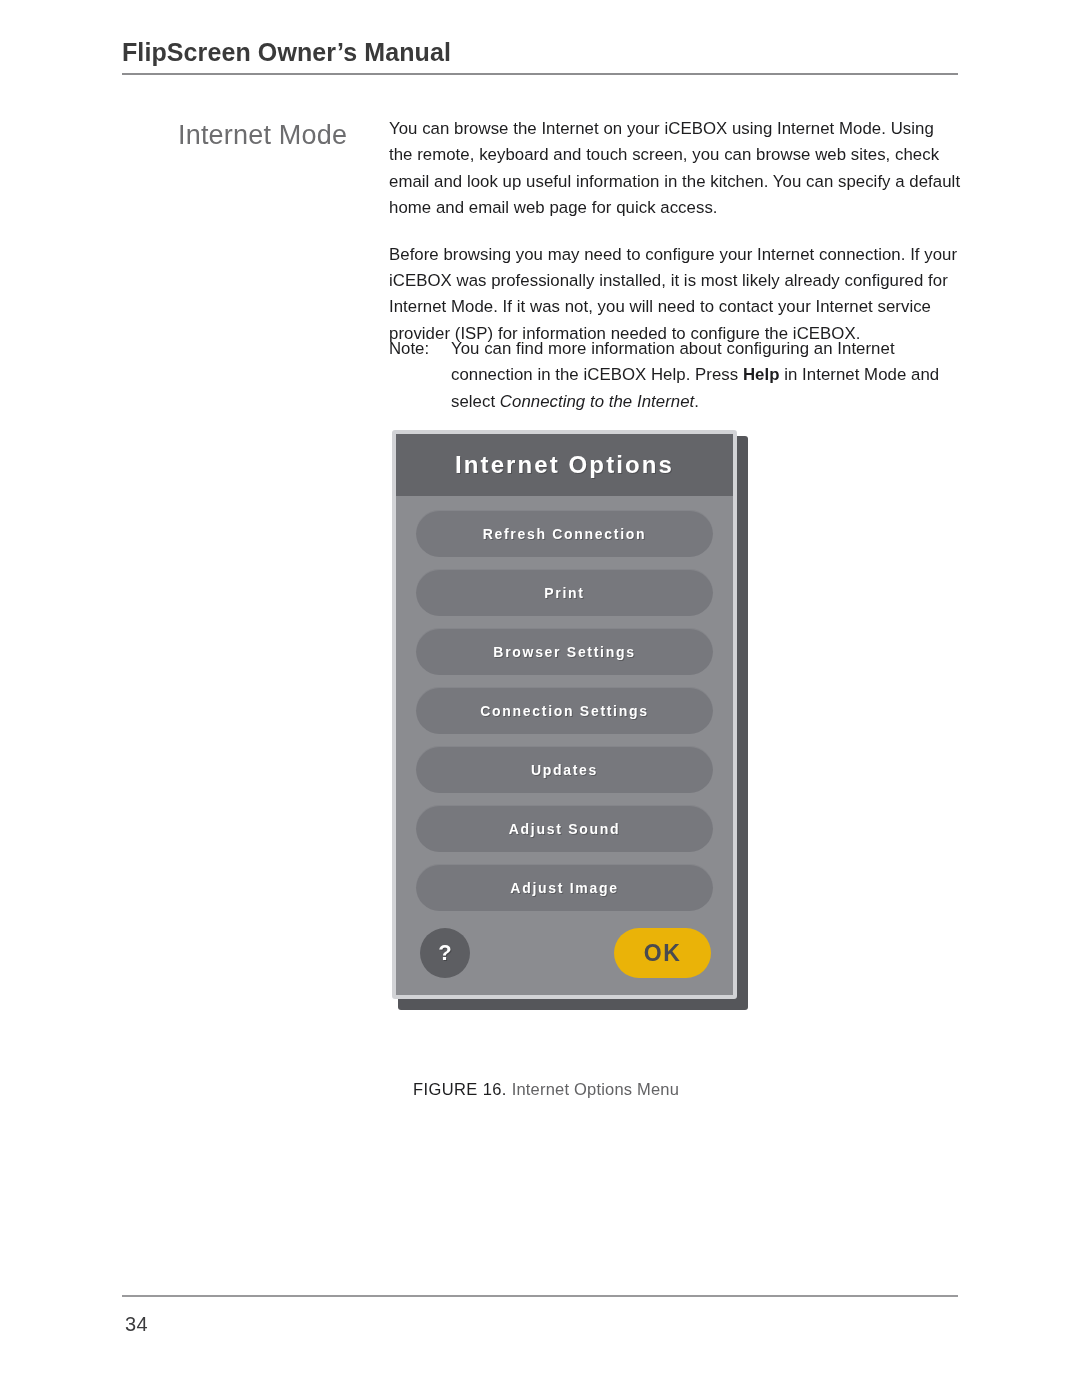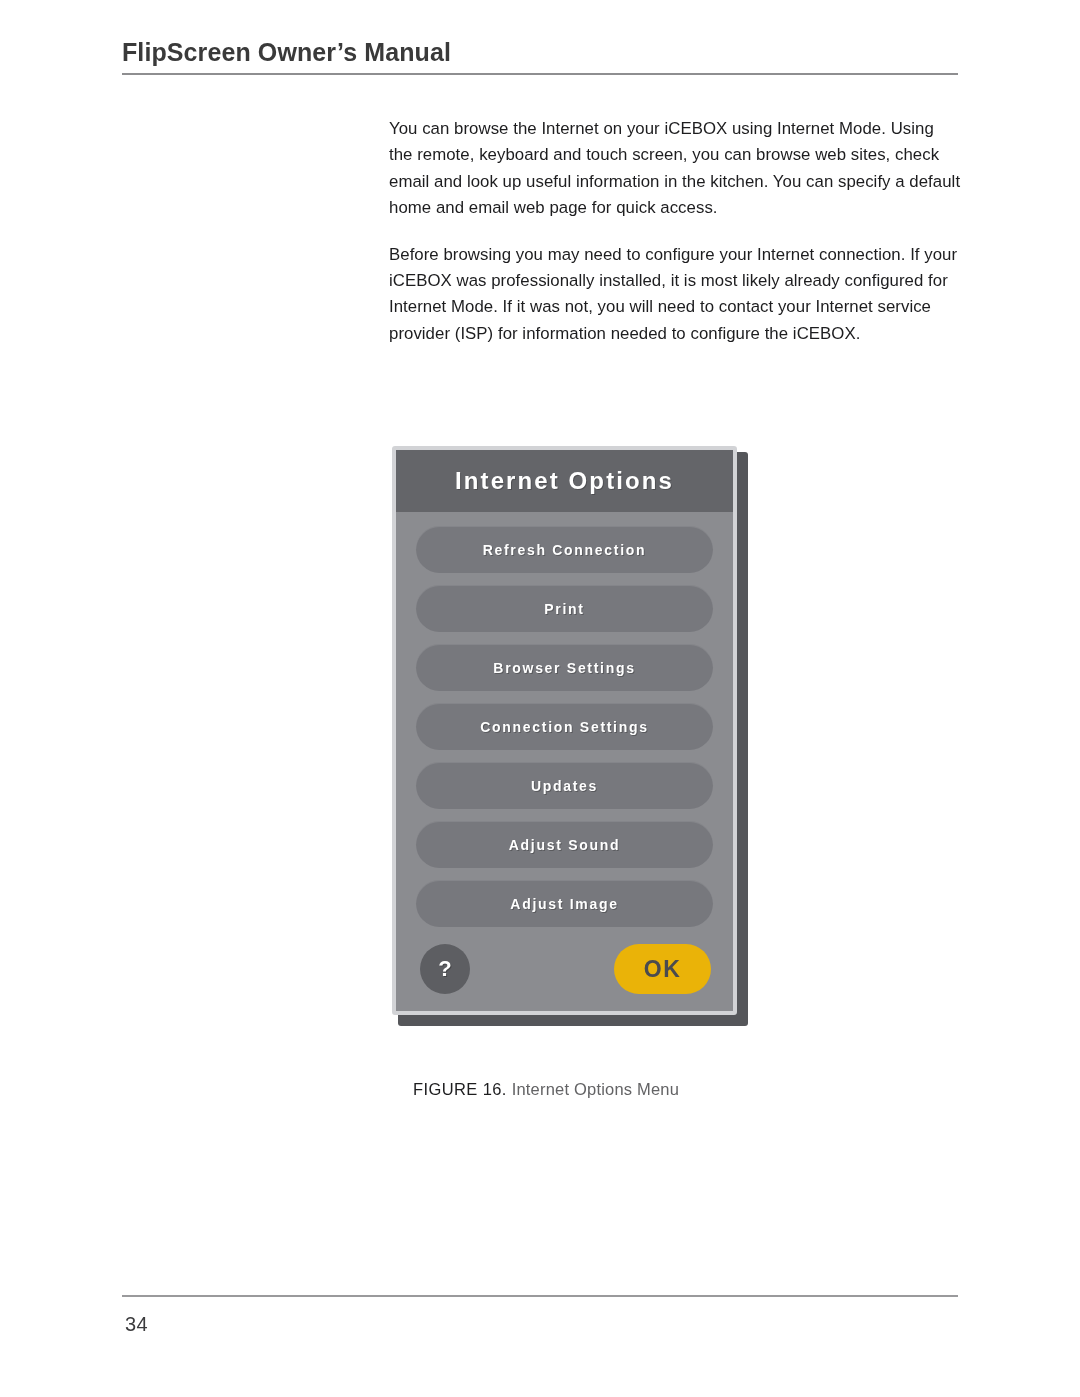--- a/index.html
+++ b/index.html
@@ -91,21 +91,21 @@
     color: #1d1d1f;
     letter-spacing: 0.05px;
   }
   .note-body b { font-weight: 700; }
   .note-body i { font-style: italic; }
 
   
   .dialog-wrap {
     position: absolute;
     left: 392px;
-    top: 446px;
+    top: 430px;
     width: 398px;
     height: 580px;
   }
   .dialog-shadow {
     position: absolute;
     left: 6px;
     top: 6px;
     width: 350px;
     height: 574px;
     background: #55565a;
@@ -236,26 +236,31 @@
   }
 </style>
 </head>
 <body>
 
 <div class="page">
 
   <div class="running-header">FlipScreen Owner’s Manual</div>
   <div class="header-rule"></div>
 
+  <div class="section-title">Internet Mode</div>
 
   <div class="body-col">
     <p class="body-para">You can browse the Internet on your iCEBOX using Internet Mode. Using the remote, keyboard and touch screen, you can browse web sites, check email and look up useful information in the kitchen. You can specify a default home and email web page for quick access.</p>
     <p class="body-para">Before browsing you may need to configure your Internet connection. If your iCEBOX was professionally installed, it is most likely already configured for Internet Mode. If it was not, you will need to contact your Internet service provider (ISP) for information needed to configure the iCEBOX.</p>
   </div>
 
+  <div class="note-block">
+    <div class="note-label">Note:</div>
+    <div class="note-body"><span>You can find more information about configuring an Internet connection in the iCEBOX Help. Press </span><b>Help</b><span> in Internet Mode and select </span><i>Connecting to the Internet</i><span>.</span></div>
+  </div>
 
   <div class="dialog-wrap">
     <div class="dialog-shadow"></div>
     <div class="dialog">
 
       <div class="dialog-header">
         <span class="dialog-title">Internet Options</span>
       </div>
 
       <div class="dialog-body">

